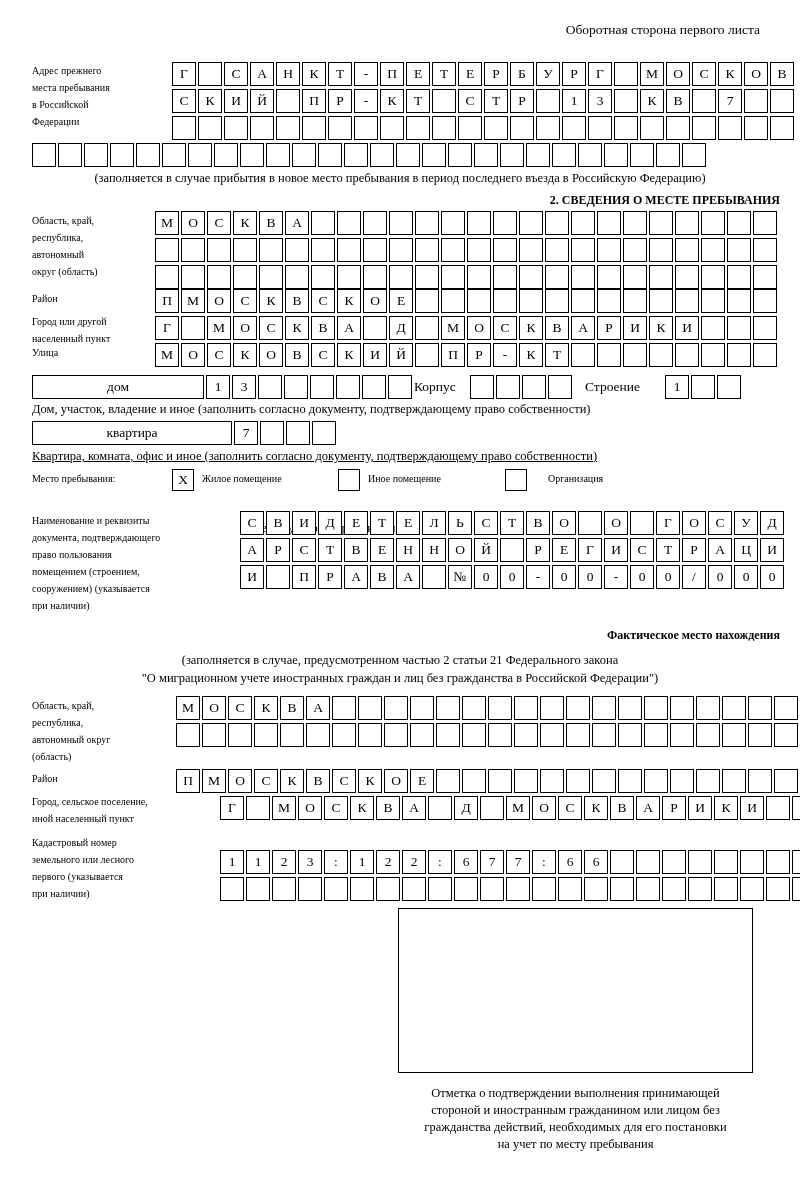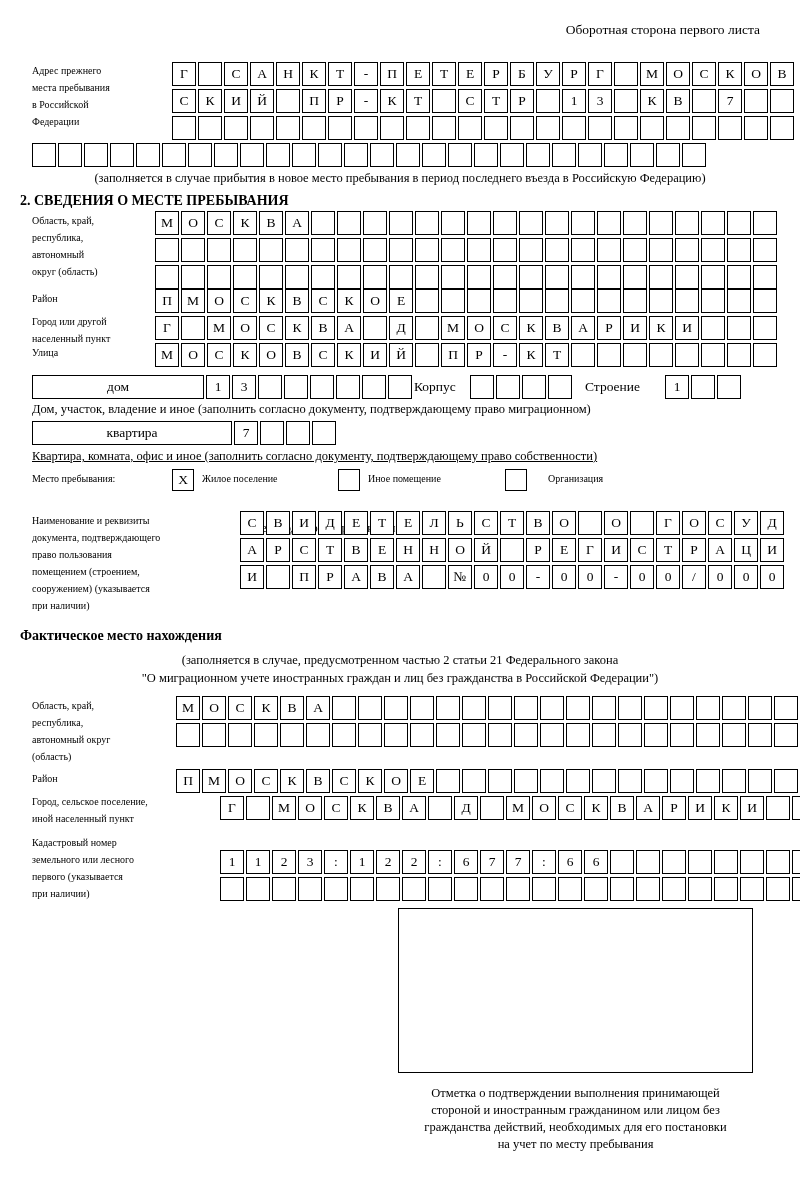--- a/index.html
+++ b/index.html
@@ -56,23 +56,23 @@
     font-size: 13.5px;
     line-height: 22px;
     text-align: center;
   }
   .inline-lbl {
     font-size: 13.5px;
     line-height: 24px;
   }
 
   .sec-title {
-    font-size: 14px;
+    font-size: 12px;
     font-weight: bold;
-    text-align: left;
+    text-align: right;
     width: 760px;
   }
   .note {
     font-size: 12.5px;
     text-align: center;
     width: 760px;
   }
   .bigbox {
     border: 1px solid #000;
     box-sizing: border-box;
@@ -409,35 +409,35 @@
       <div class="bx"></div>
       <div class="bx"></div>
     </div>
   <div class="abs inline-lbl" style="top:375px; left:585px;">Строение</div>
   <div class="abs boxrow" id="s2-stroenie" style="top:375px; left:665px;">
       <div class="bx">1</div>
       <div class="bx"></div>
       <div class="bx"></div>
     </div>
 
-  <div class="abs lbl-sm" style="top:402px; left:32px;">Дом, участок, владение и иное (заполнить согласно документу, подтверждающему право миграционном)</div>
+  <div class="abs lbl-sm" style="top:402px; left:32px;">Дом, участок, владение и иное (заполнить согласно документу, подтверждающему право собственности)</div>
 
   <div class="abs wide-field" style="top:421px; left:32px; width:200px;">квартира</div>
   <div class="abs boxrow" id="s2-flat" style="top:421px; left:234px;">
       <div class="bx">7</div>
       <div class="bx"></div>
       <div class="bx"></div>
       <div class="bx"></div>
     </div>
 
   <div class="abs lbl-sm" style="top:449px; left:32px;text-decoration:underline;">Квартира, комната, офис и иное (заполнить согласно документу, подтверждающему право собственности)</div>
 
   <div class="abs lbl" style="top:470px; left:32px;">Место пребывания:</div>
   <div class="abs chk" style="top:469px; left:172px;">X</div>
-  <div class="abs lbl" style="top:470px; left:202px;">Жилое поселение</div>
+  <div class="abs lbl" style="top:470px; left:202px;">Жилое помещение</div>
   <div class="abs chk" style="top:469px; left:338px;"></div>
   <div class="abs lbl" style="top:470px; left:368px;">Иное помещение</div>
   <div class="abs chk" style="top:469px; left:505px;"></div>
   <div class="abs lbl" style="top:470px; left:548px;">Организация</div>
   <div class="abs lbl-sm" style="top:489px; left:248px;margin-top:32px;">(Необходимо выбрать нужное)</div>
 
   <div class="abs lbl" style="top:512px; left:32px; width:200px;">
     <div>Наименование и реквизиты</div>
     <div>документа, подтверждающего</div>
     <div>право пользования</div>

